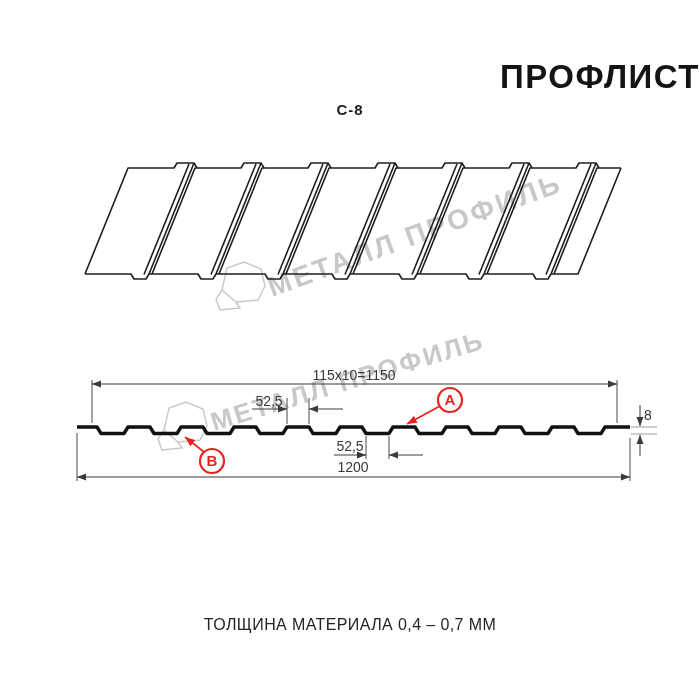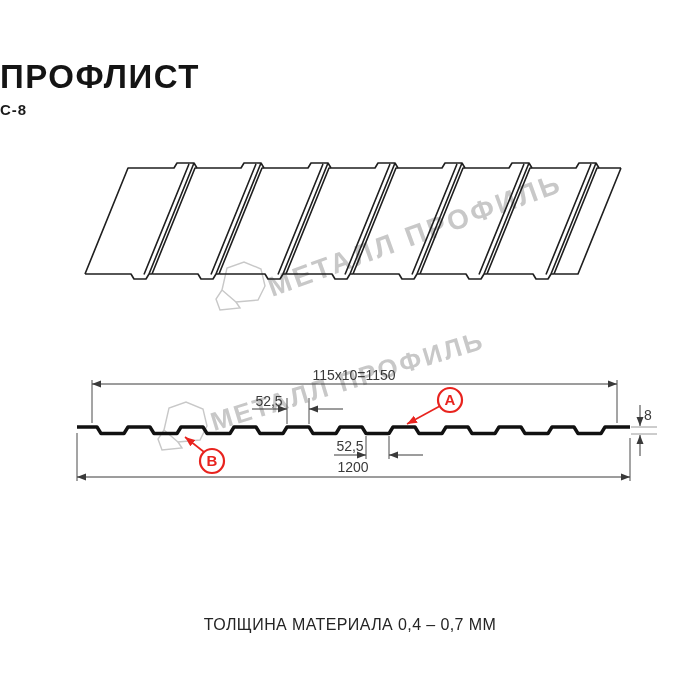--- a/index.html
+++ b/index.html
@@ -1,20 +1,20 @@
 <!DOCTYPE html>
 <html><head>
 <meta charset="utf-8">
 <style>
   html,body{margin:0;padding:0;background:#fff;}
   .canvas{position:relative;width:700px;height:700px;background:#ffffff;overflow:hidden;
           font-family:"Liberation Sans", sans-serif;}
-  .title{position:absolute;top:58px;left:0;right:0;text-align:left;
+  .title{position:absolute;top:58px;left:0;right:0;text-align:right;
          font-size:33px;font-weight:700;letter-spacing:1.5px;color:#141414;}
-  .subtitle{position:absolute;top:101px;left:0;right:0;
+  .subtitle{position:absolute;top:101px;left:0;right:0;text-align:center;
          font-size:15px;font-weight:700;letter-spacing:1px;color:#1a1a1a;}
   .footer{position:absolute;top:616px;left:0;right:0;text-align:center;
          font-size:16px;font-weight:400;letter-spacing:0.4px;color:#242424;}
   svg.diagram{position:absolute;left:0;top:0;}
   .wm{stroke:#c8c8c8;fill:none;stroke-width:1.4px;}
   .wmText1{font-size:28px;font-weight:700;letter-spacing:3px;fill:#c8c8c8;stroke:none;}
   .wmText2{font-size:26px;font-weight:700;letter-spacing:2.5px;fill:#c8c8c8;stroke:none;}
   .d3{stroke:#1f1f1f;stroke-width:1.6px;fill:none;stroke-linejoin:round;}
   .profile{stroke:#111;stroke-width:3.4px;fill:none;stroke-linejoin:round;stroke-linecap:butt;}
   .dimline{stroke:#3a3a3a;stroke-width:1px;fill:none;}

